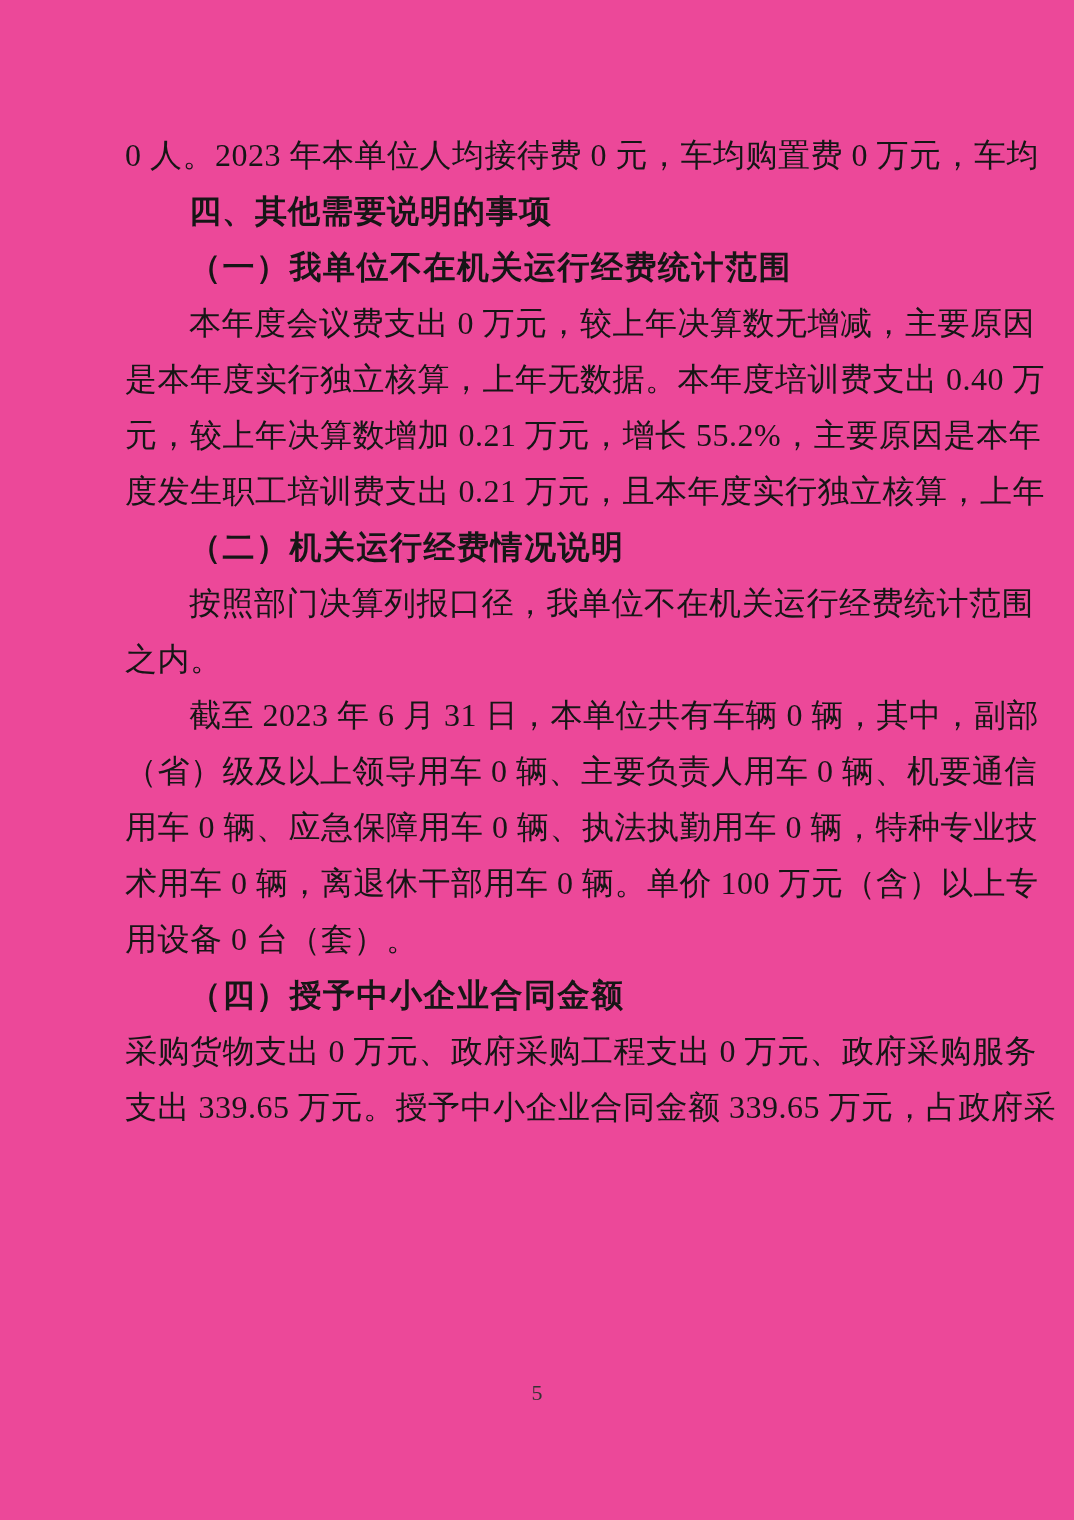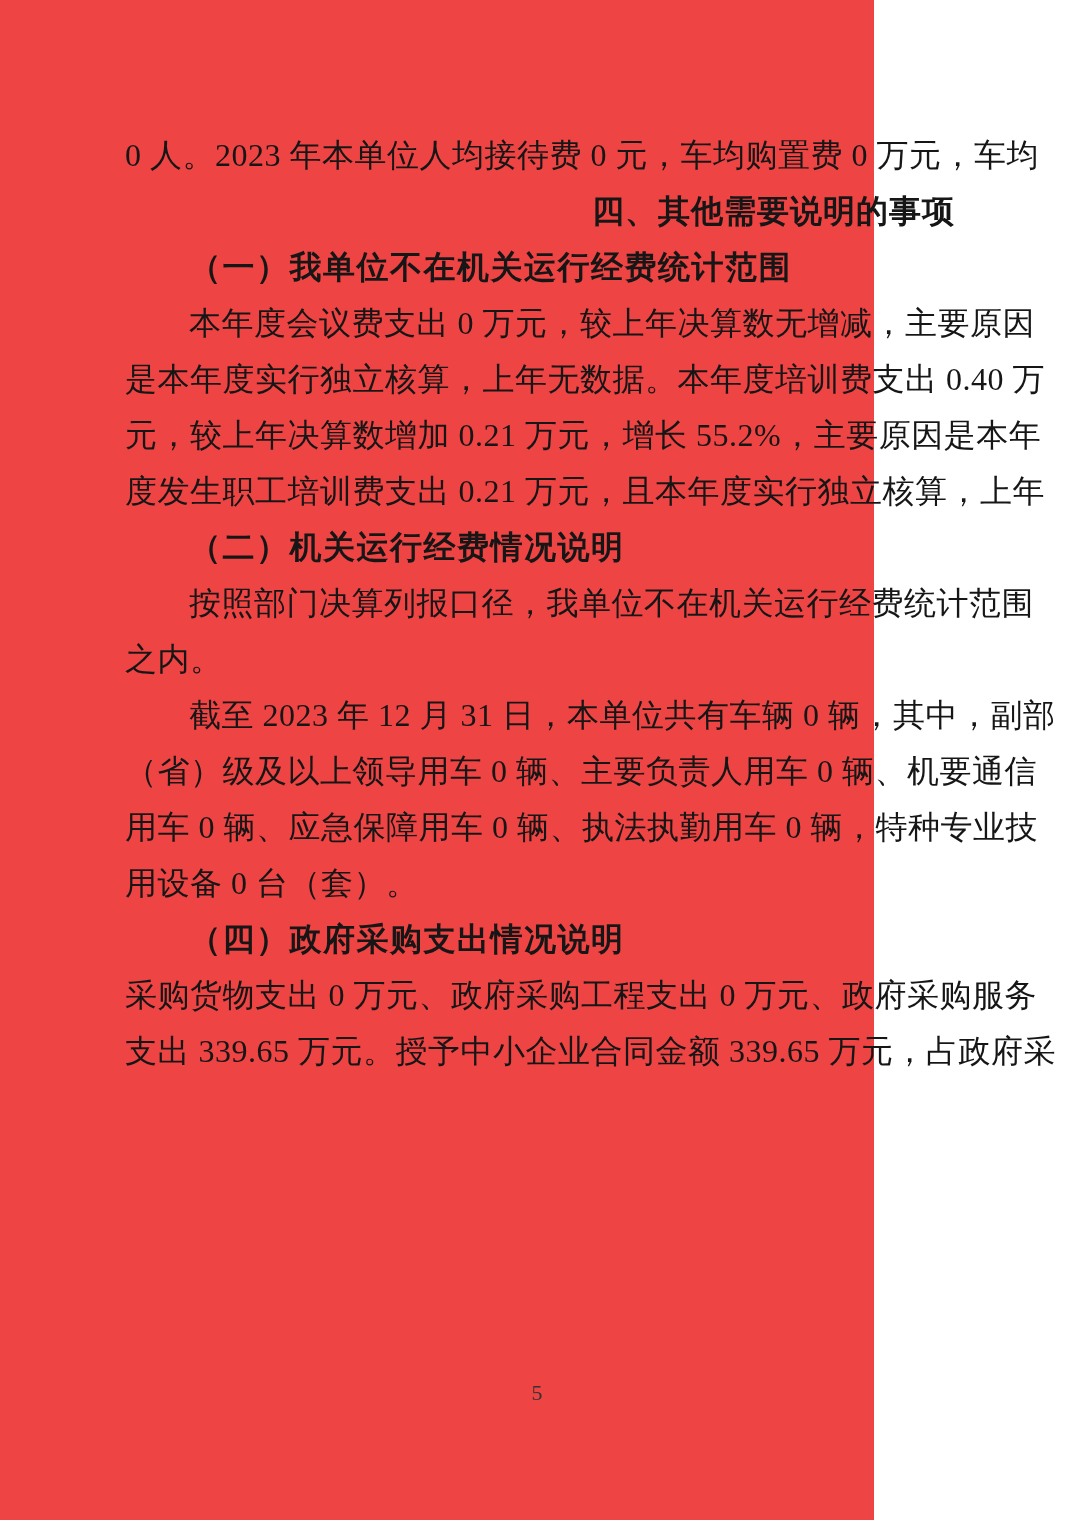--- a/index.html
+++ b/index.html
@@ -7,23 +7,23 @@
   body {
     width: 1074px;
     height: 1520px;
     position: relative;
     font-family: "Liberation Serif", serif;
     overflow: hidden;
   }
   .page {
     position: absolute;
     left: 0; top: 0;
-    width: 874px;
+    width: 1074px;
     height: 1520px;
-    background: #ef4444;
+    background: #ec4899;
   }
   .content {
     position: absolute;
     left: 125px;
     top: 127px;
     width: 830px;
   }
   .line {
     height: 56px;
     line-height: 56px;
@@ -31,21 +31,20 @@
     color: #161616;
     white-space: nowrap;
     letter-spacing: 0.5px;
     font-family: "Liberation Serif", "DejaVu Serif", serif;
   }
   .line.indent { padding-left: 64px; }
   .line.h1 {
     font-family: Liberation Serif, serif;
     font-weight: bold;
     letter-spacing: 1px;
-    text-align: right;
   }
   .line.h2 {
     font-family: "Liberation Serif", "DejaVu Serif", serif;
     font-weight: bold;
     letter-spacing: 1.5px;
   }
   .footer {
     position: absolute;
     left: 0;
     top: 1380px;
@@ -64,22 +63,23 @@
       <div class="line ">0 人。2023 年本单位人均接待费 0 元，车均购置费 0 万元，车均</div>
       <div class="line h1 indent">四、其他需要说明的事项</div>
       <div class="line h2 indent">（一）我单位不在机关运行经费统计范围</div>
       <div class="line  indent">本年度会议费支出 0 万元，较上年决算数无增减，主要原因</div>
       <div class="line ">是本年度实行独立核算，上年无数据。本年度培训费支出 0.40 万</div>
       <div class="line ">元，较上年决算数增加 0.21 万元，增长 55.2%，主要原因是本年</div>
       <div class="line ">度发生职工培训费支出 0.21 万元，且本年度实行独立核算，上年</div>
       <div class="line h2 indent">（二）机关运行经费情况说明</div>
       <div class="line  indent">按照部门决算列报口径，我单位不在机关运行经费统计范围</div>
       <div class="line ">之内。</div>
-      <div class="line  indent">截至 2023 年 12 月 31 日，本单位共有车辆 0 辆，其中，副部</div>
+      <div class="line  indent">截至 2023 年 6 月 31 日，本单位共有车辆 0 辆，其中，副部</div>
       <div class="line ">（省）级及以上领导用车 0 辆、主要负责人用车 0 辆、机要通信</div>
       <div class="line ">用车 0 辆、应急保障用车 0 辆、执法执勤用车 0 辆，特种专业技</div>
+      <div class="line ">术用车 0 辆，离退休干部用车 0 辆。单价 100 万元（含）以上专</div>
       <div class="line ">用设备 0 台（套）。</div>
-      <div class="line h2 indent">（四）政府采购支出情况说明</div>
+      <div class="line h2 indent">（四）授予中小企业合同金额</div>
       <div class="line ">采购货物支出 0 万元、政府采购工程支出 0 万元、政府采购服务</div>
       <div class="line ">支出 339.65 万元。授予中小企业合同金额 339.65 万元，占政府采</div>
     </div>
   <div class="footer">5</div>
 </div>
 
 </body></html>

